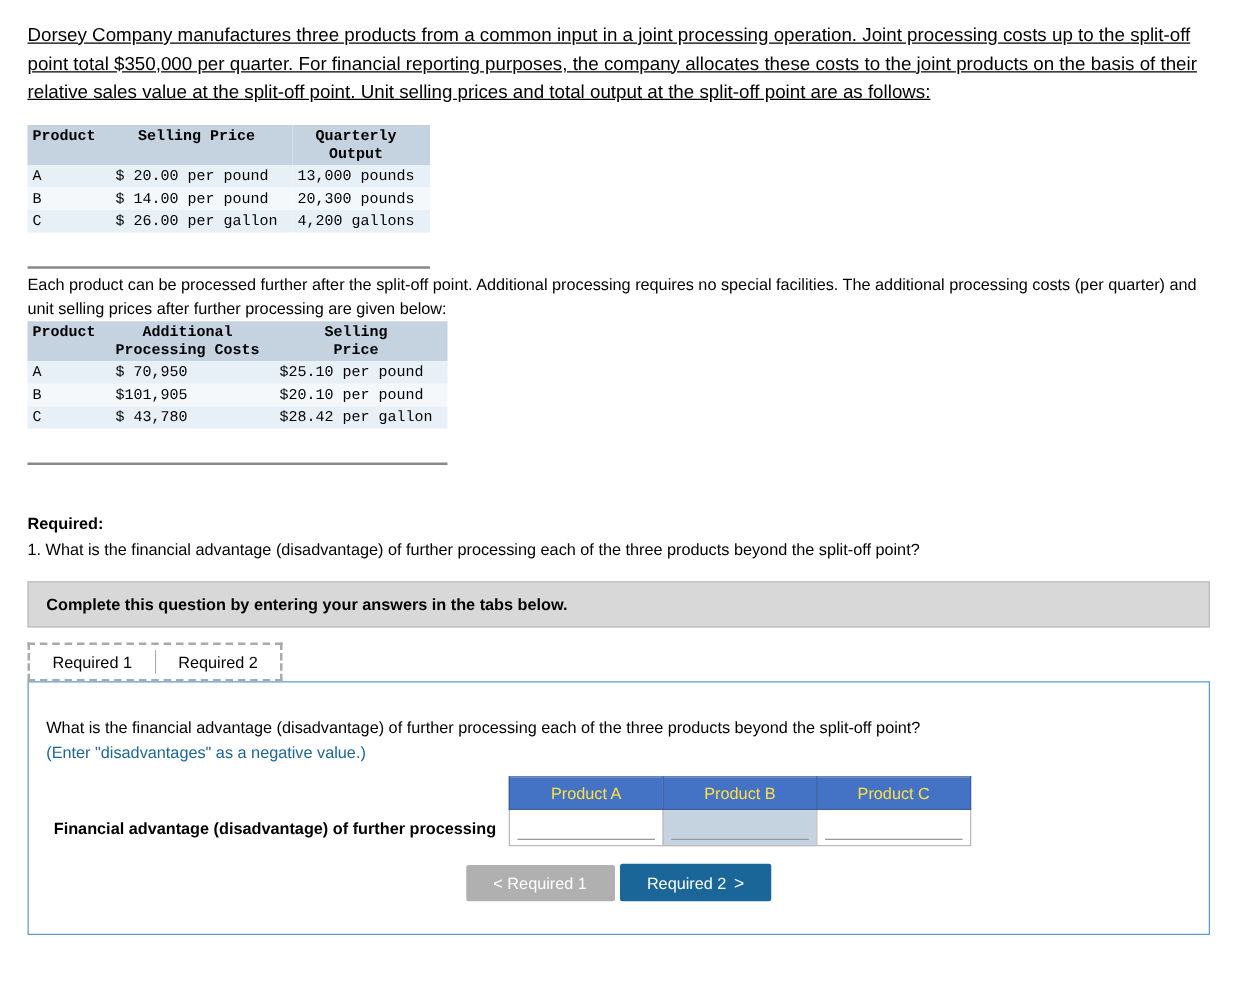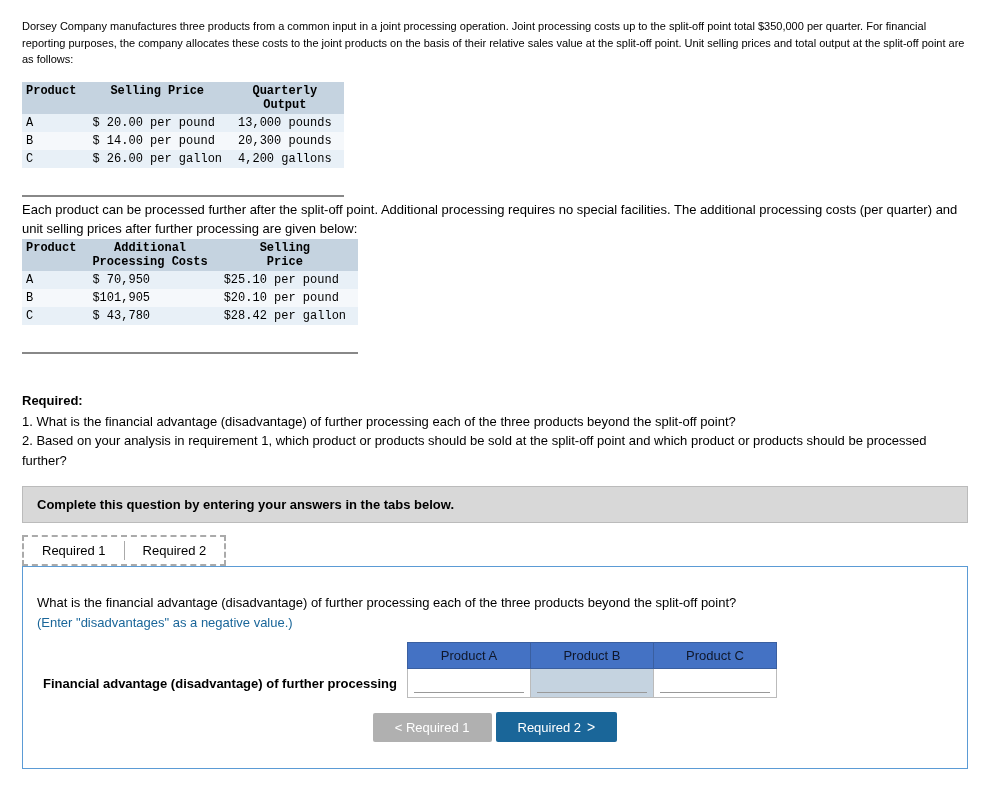--- a/index.html
+++ b/index.html
@@ -6,23 +6,24 @@
     body {
       font-family: Arial, sans-serif;
       font-size: 13px;
       background: #fff;
       color: #000;
       width: 990px;
       min-height: 801px;
       padding: 18px 22px;
     }
     .intro-text {
-      font-size: 11px;
+      font-size: 15px;
       line-height: 1.5;
       margin-bottom: 14px;
+      text-decoration: underline;
     }
     table.data-table {
       border-collapse: collapse;
       margin-bottom: 27px;
       font-size: 12px;
     }
     table.data-table td, table.data-table th {
       padding: 2px 12px 2px 4px;
       vertical-align: top;
     }
@@ -95,21 +96,21 @@
       color: #1a6699;
       font-style: normal;
     }
     .answer-table {
       border-collapse: collapse;
       width: auto;
       margin-bottom: 14px;
     }
     .answer-table th {
       background: #4472c4;
-      color: #0f172a;
+      color: #fde047;
       padding: 5px 24px;
       text-align: center;
       font-size: 13px;
       font-weight: normal;
       border: 1px solid #3a5fa0;
     }
     .answer-table td {
       padding: 4px 6px;
       border: 1px solid #bbb;
       font-size: 13px;
@@ -246,21 +247,20 @@
   </table>
 </div>
 
 <br>
 
 
 <div>
   <p class="required-label">Required:</p>
   <div class="required-text">
     <p id="req-item-0">1. What is the financial advantage (disadvantage) of further processing each of the three products beyond the split-off point?</p>
-    <p id="req-item-1">2. Based on your analysis in requirement 1, which product or products should be sold at the split-off point and which product or products should be processed further?</p>
   </div>
 </div>
 
 
 <div class="complete-box">
   <span>Complete this question by entering your answers in the tabs below.</span>
 </div>
 
 
 <div class="tabs-container">

